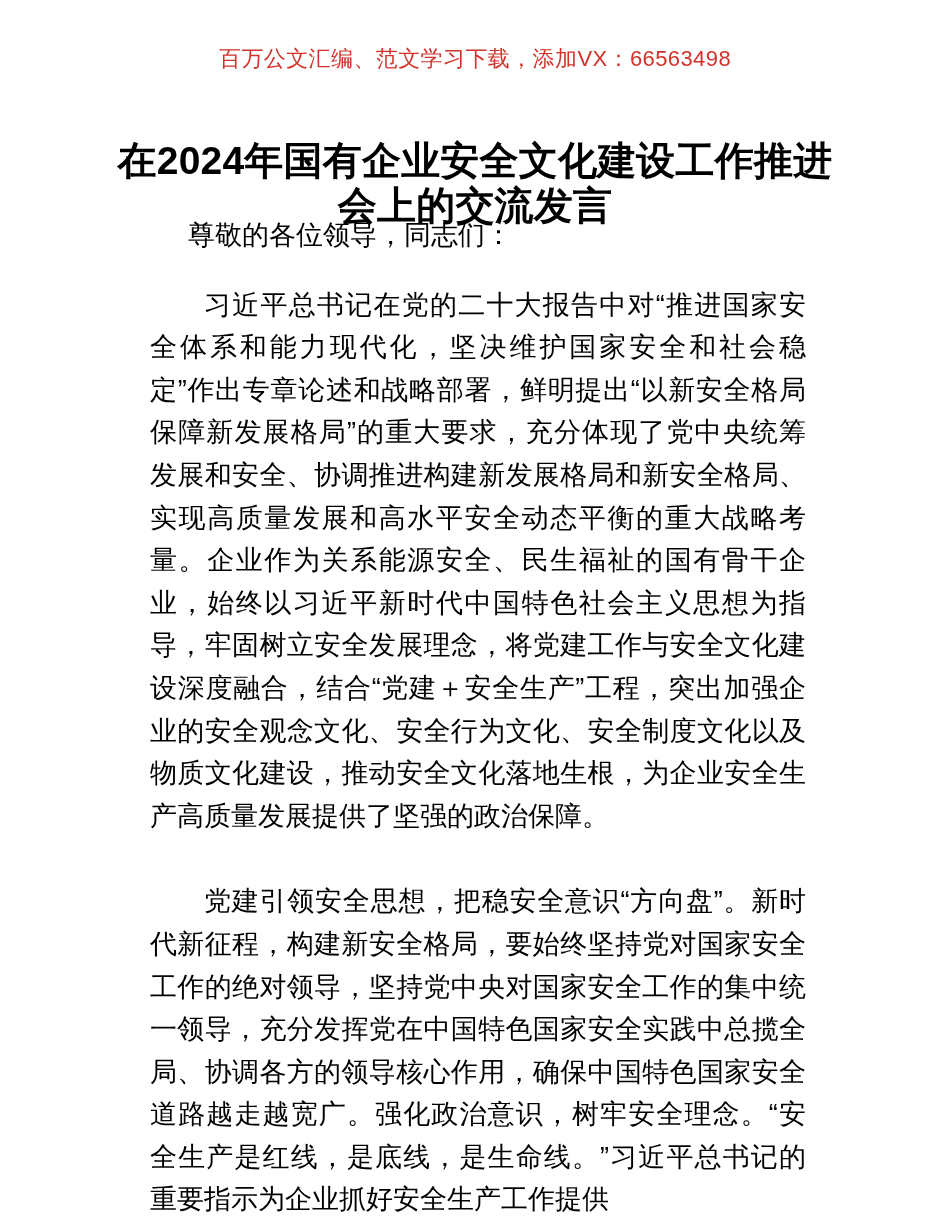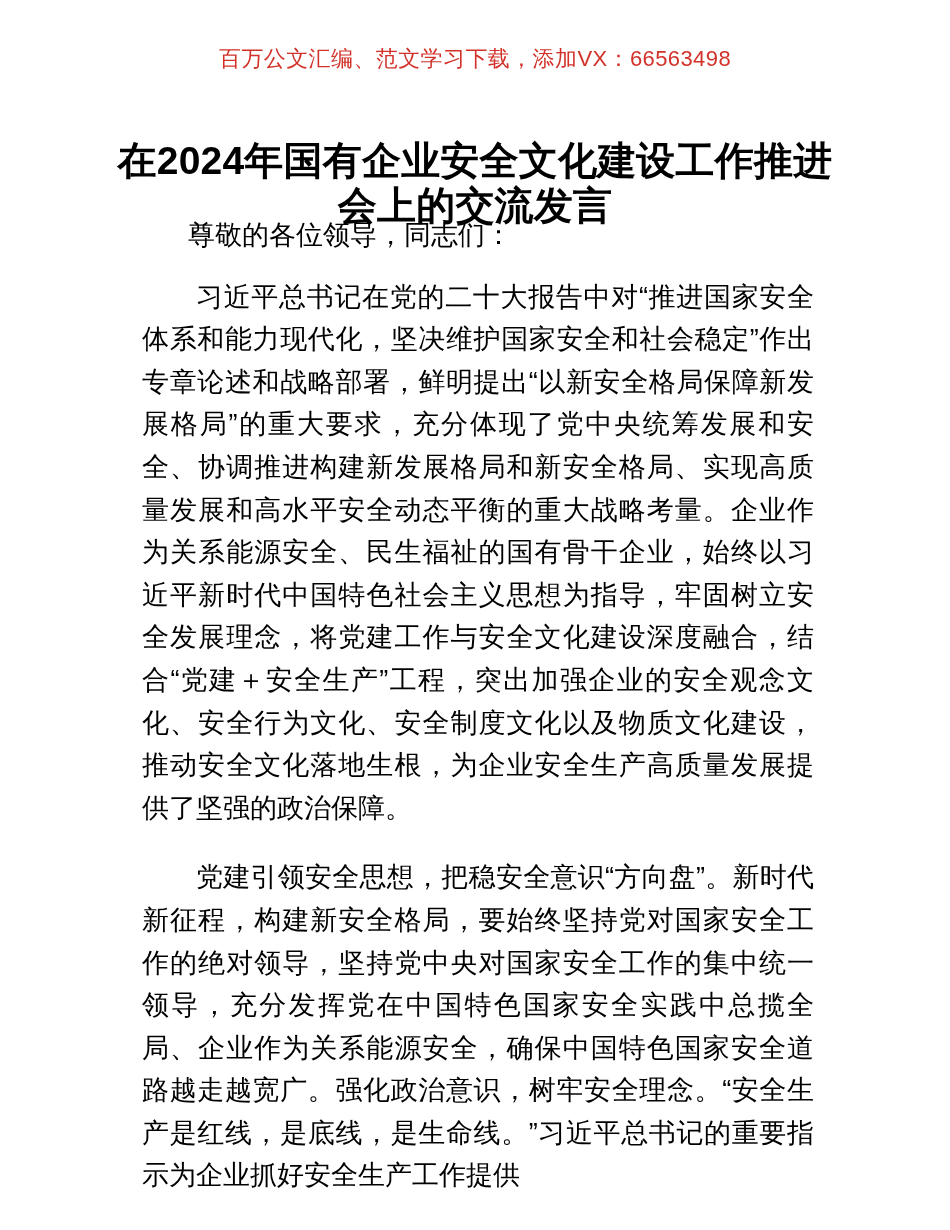--- a/index.html
+++ b/index.html
@@ -59,21 +59,21 @@
     width: 688px;
     color: #000000;
     font-size: 27px;
     line-height: 42.6px;
     text-align: justify;
     text-justify: inter-ideograph;
     font-family: "Liberation Sans", "DejaVu Sans", sans-serif;
   }
 
   .para {
-    margin: 8px;
+    margin: 16px;
     text-indent: 2em;
     text-align: justify;
     text-justify: inter-ideograph;
   }
 
   
   .salutation {
     margin: 0;
     text-indent: 2em;
   }
@@ -96,17 +96,17 @@
   <div class="doc-body">
 
     <p class="salutation">尊敬的各位领导，同志们：</p>
 
     <div class="gap-small"></div>
 
     <p class="para">习近平总书记在党的二十大报告中对“推进国家安全体系和能力现代化，坚决维护国家安全和社会稳定”作出专章论述和战略部署，鲜明提出“以新安全格局保障新发展格局”的重大要求，充分体现了党中央统筹发展和安全、协调推进构建新发展格局和新安全格局、实现高质量发展和高水平安全动态平衡的重大战略考量。企业作为关系能源安全、民生福祉的国有骨干企业，始终以习近平新时代中国特色社会主义思想为指导，牢固树立安全发展理念，将党建工作与安全文化建设深度融合，结合“党建＋安全生产”工程，突出加强企业的安全观念文化、安全行为文化、安全制度文化以及物质文化建设，推动安全文化落地生根，为企业安全生产高质量发展提供了坚强的政治保障。</p>
 
     <div class="gap-para"></div>
 
-    <p class="para">党建引领安全思想，把稳安全意识“方向盘”。新时代新征程，构建新安全格局，要始终坚持党对国家安全工作的绝对领导，坚持党中央对国家安全工作的集中统一领导，充分发挥党在中国特色国家安全实践中总揽全局、企业作为关系能源安全，确保中国特色国家安全道路越走越宽广。强化政治意识，树牢安全理念。“安全生产是红线，是底线，是生命线。”习近平总书记的重要指示为企业抓好安全生产工作提供</p>
+    <p class="para">党建引领安全思想，把稳安全意识“方向盘”。新时代新征程，构建新安全格局，要始终坚持党对国家安全工作的绝对领导，坚持党中央对国家安全工作的集中统一领导，充分发挥党在中国特色国家安全实践中总揽全局、协调各方的领导核心作用，确保中国特色国家安全道路越走越宽广。强化政治意识，树牢安全理念。“安全生产是红线，是底线，是生命线。”习近平总书记的重要指示为企业抓好安全生产工作提供</p>
 
   </div>
 
 </div>
 
 </body></html>

